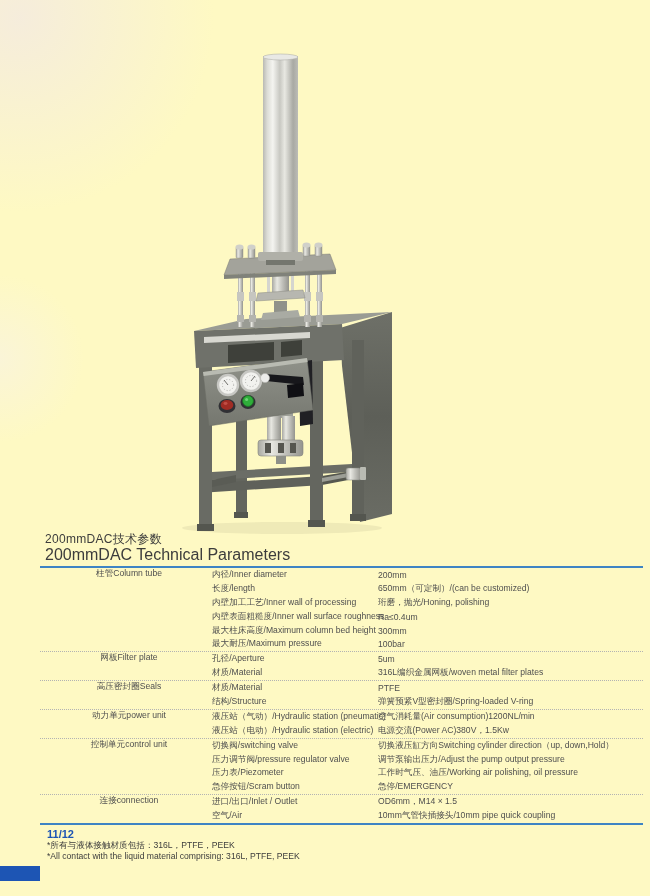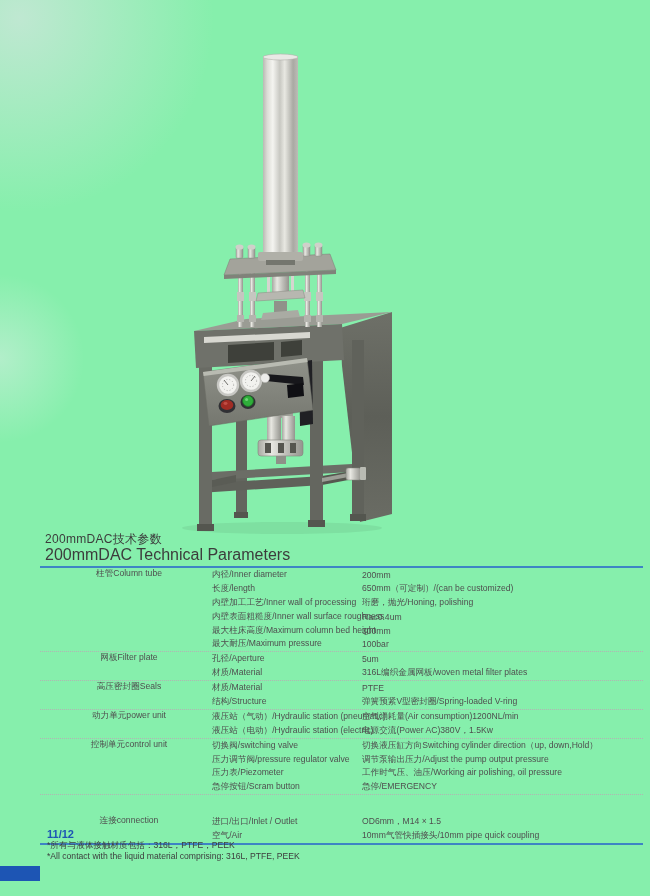--- a/index.html
+++ b/index.html
@@ -1,35 +1,35 @@
 <!DOCTYPE html>
 <html><head>
 <meta charset="utf-8">
 <style>
   html,body{margin:0;padding:0;}
-  .page{position:relative;width:650px;height:896px;background:#86efac;overflow:hidden;
+  .page{position:relative;width:650px;height:896px;background:#fef9c3;overflow:hidden;
         font-family:"Liberation Sans","DejaVu Sans",sans-serif;color:#3f3f3f;}
   .page::before{content:"";position:absolute;inset:0;pointer-events:none;
         background:radial-gradient(circle at 3% 2%, rgba(238,226,240,.55) 0%, rgba(255,255,255,0) 18%),
                    radial-gradient(circle at 0% 40%, rgba(244,238,246,.4) 0%, rgba(255,255,255,0) 10%);}
   .machine{position:absolute;left:170px;top:44px;width:250px;height:490px;}
   .title-block{position:absolute;left:45px;top:532px;line-height:15px;}
   .title-zh{font-size:12px;color:#3c3c3c;letter-spacing:.3px;}
   .title-en{font-size:16px;color:#3c3c3c;}
   .spec-table{position:absolute;left:40px;top:566px;width:603px;
         border-top:2px solid #3e84c4;border-bottom:2px solid #3e84c4;
         font-size:8.6px;color:#4f4f4f;}
   .tgroup{display:flex;border-bottom:1px dotted #b3b3b3;}
-  .tgroup:last-child{border-bottom:none;margin-top:20px;}
+  .tgroup:last-child{border-bottom:none;}
   .gname{width:172px;box-sizing:border-box;padding-left:6px;display:flex;
         flex-direction:row;justify-content:center;line-height:11px;}
   .rows{flex:1;display:flex;flex-direction:column;}
   .trow{display:flex;height:13.9px;align-items:center;}
   .cell{white-space:nowrap;}
-  .param{width:150px;overflow:visible;}
+  .param{width:166px;overflow:visible;}
   .value{flex:1;}
   .notes{position:absolute;left:47px;top:840px;font-size:8.6px;line-height:11px;color:#3d3d3d;}
   .footer-bar{position:absolute;left:0;top:866px;width:40px;height:15px;background:#1d55b4;}
   .footer-page{position:absolute;left:47px;top:828px;font-size:11px;font-weight:bold;color:#1d55b4;}
 </style>
 </head>
 <body>
 
 <div class="page">
 

